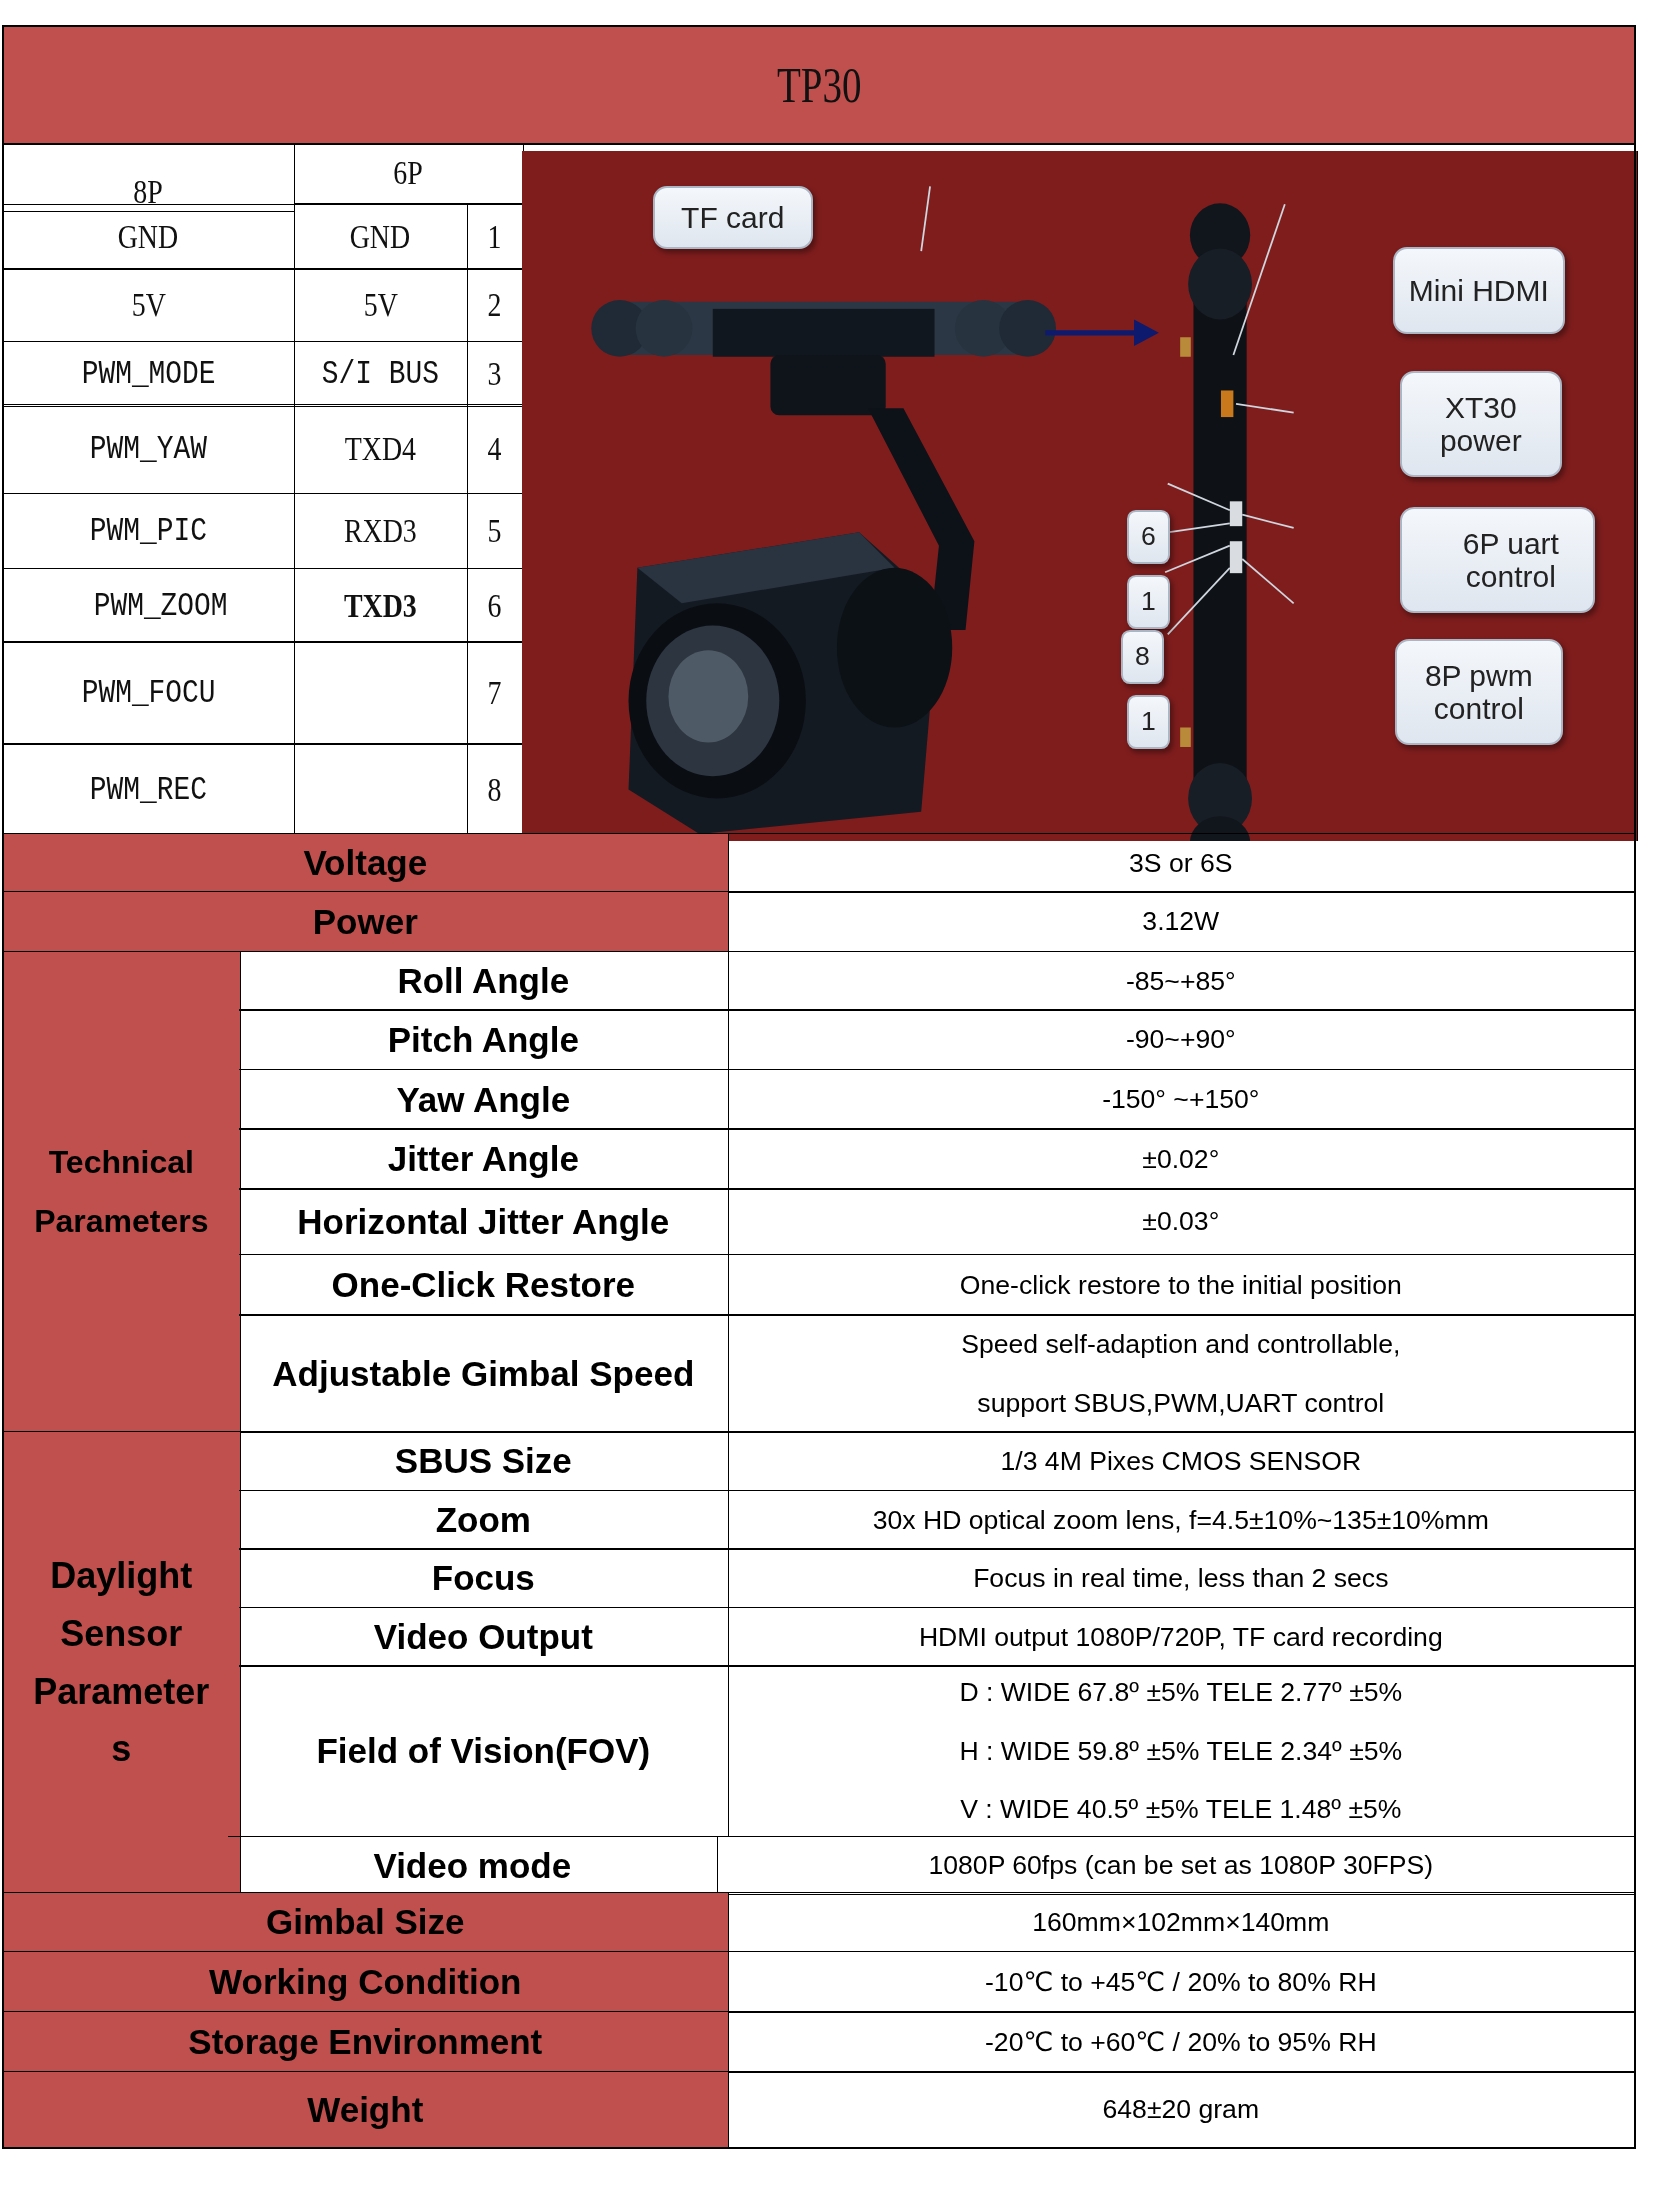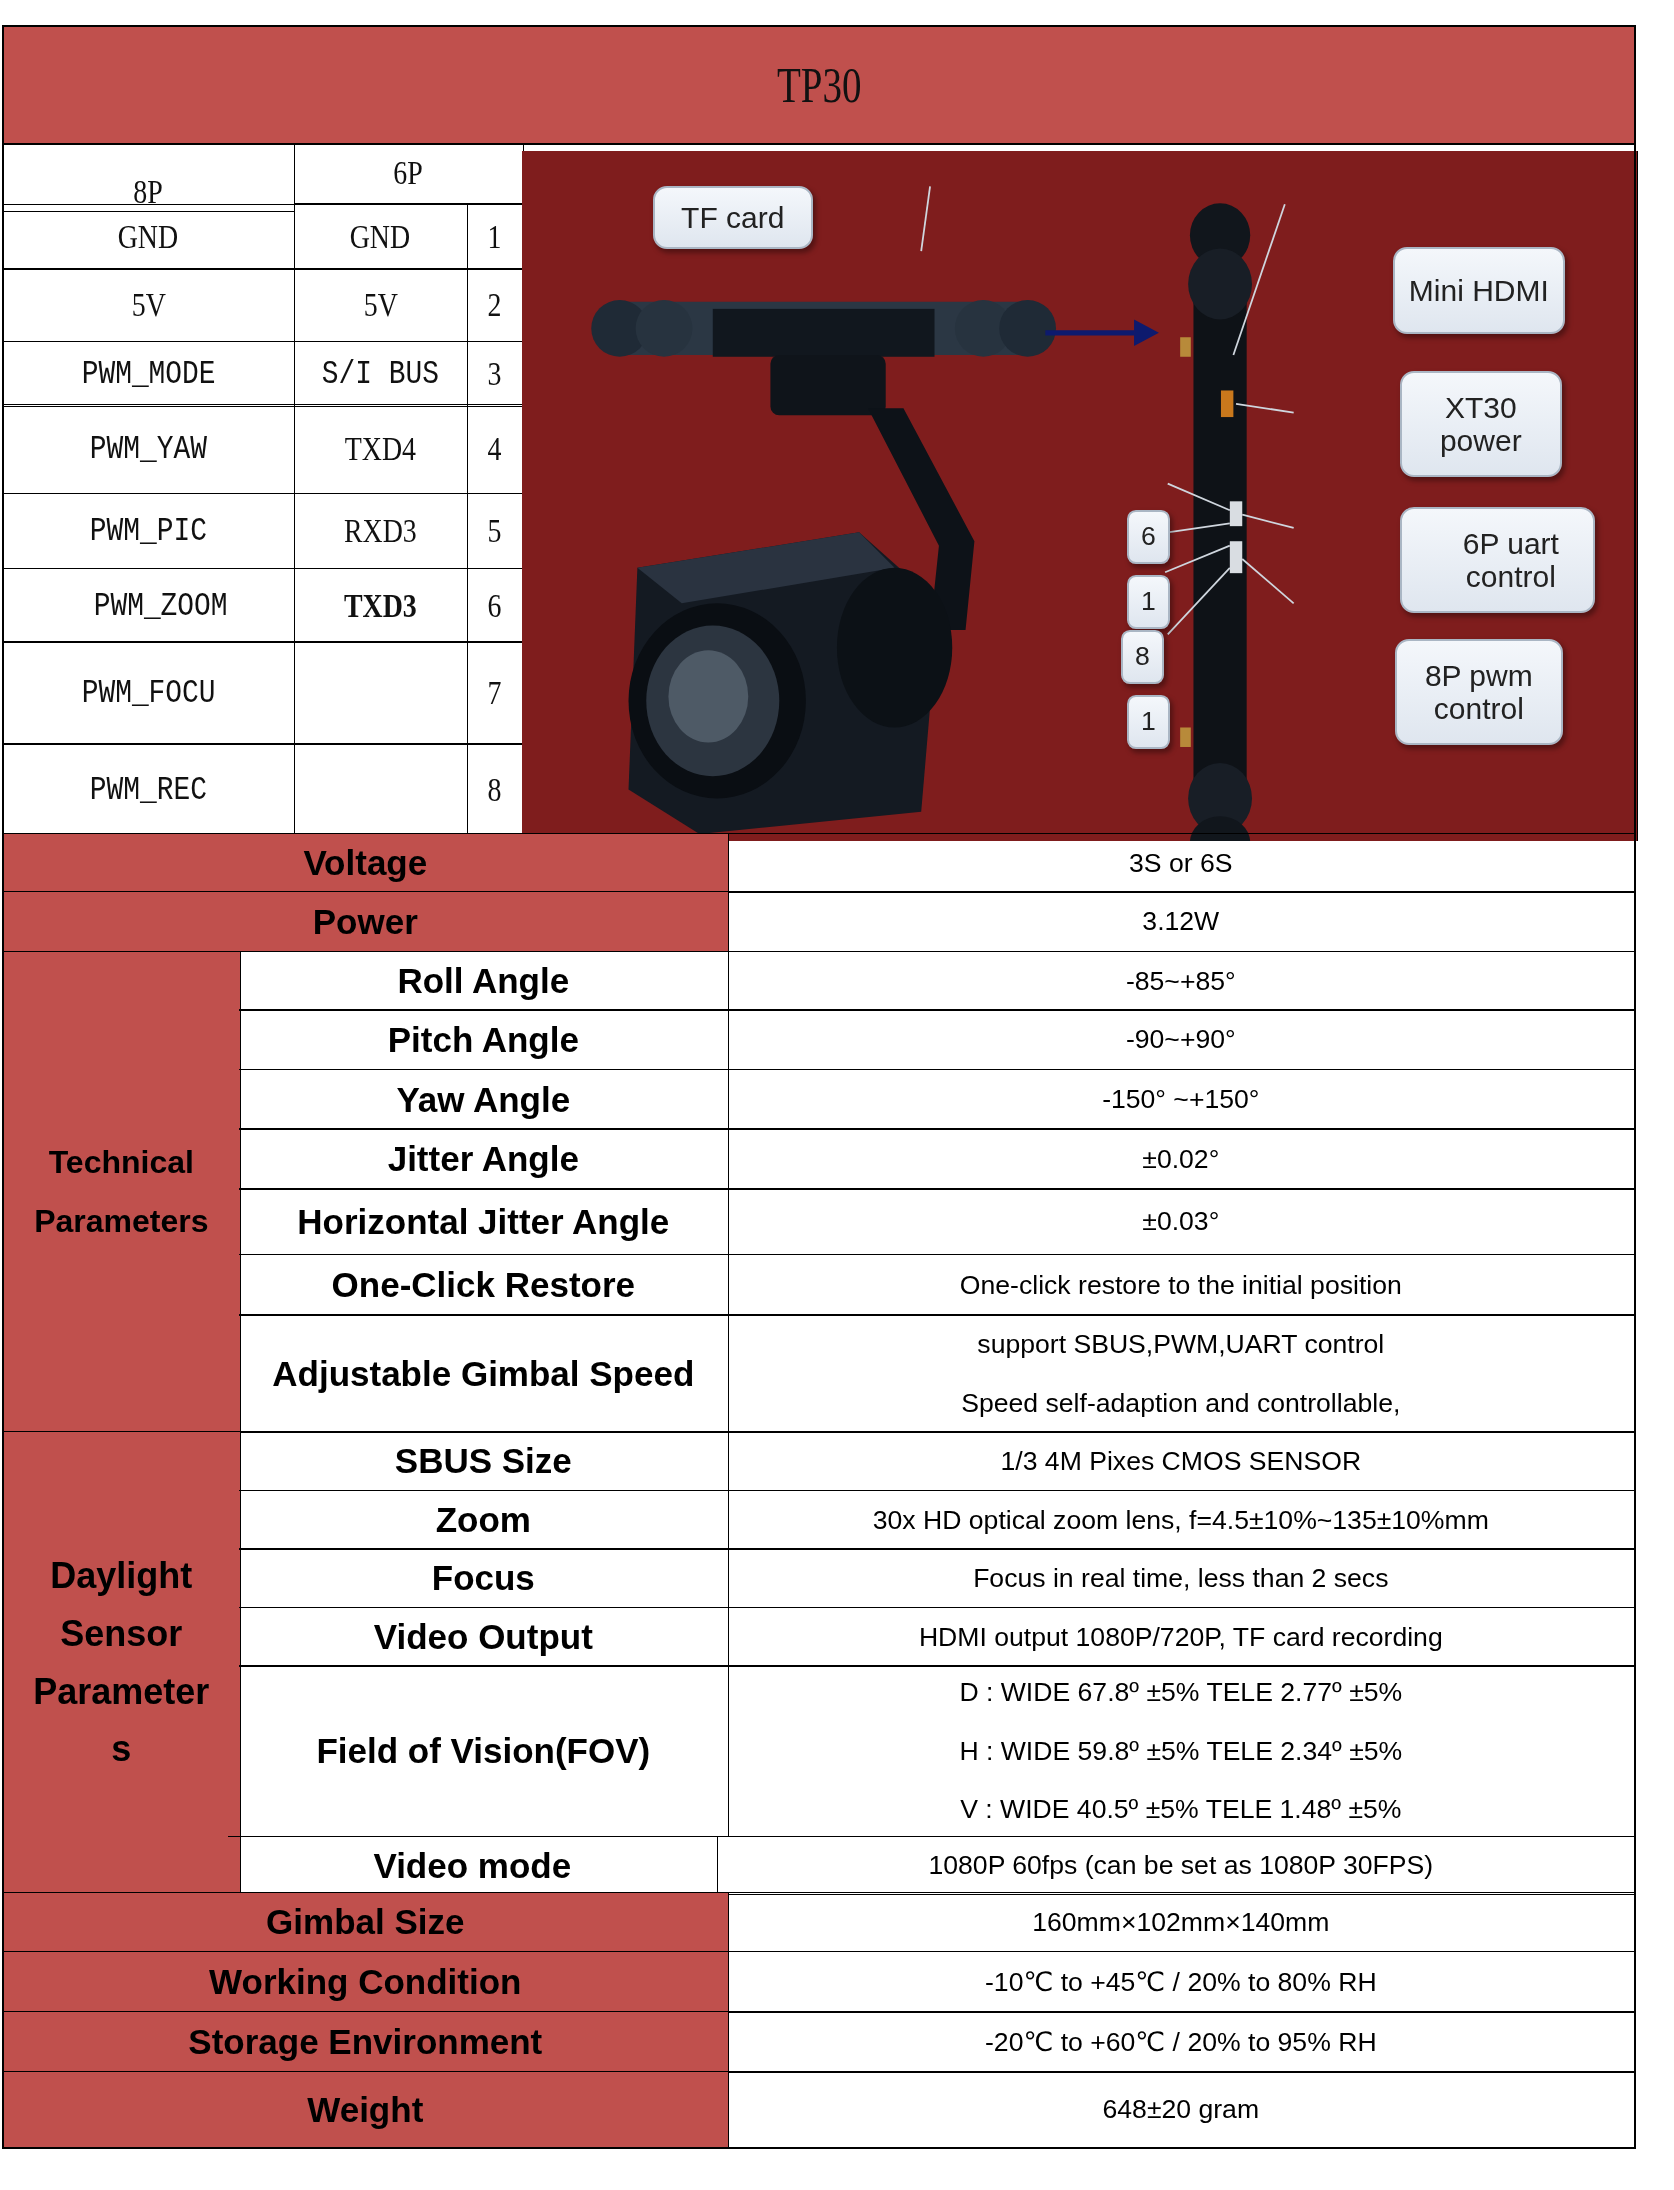--- a/index.html
+++ b/index.html
@@ -248,22 +248,22 @@
       <div class="abs cell b" style="left:237px;top:1229px;width:490px;height:62px;border-left:none;">
           <span class="sans lbl">One-Click Restore</span>
       </div>
       <div class="abs cell b" style="left:725px;top:1229px;width:909px;height:62px;border-left:none;">
             <span class="sans val">One-click restore to the initial position</span>
       </div>
       <div class="abs cell b" style="left:237px;top:1289px;width:490px;height:119px;border-left:none;">
           <span class="sans lbl">Adjustable Gimbal Speed</span>
       </div>
       <div class="abs cell b multi" style="left:725px;top:1289px;width:909px;height:119px;border-left:none;line-height:2.2;">
+            <span class="sans val">Speed self-adaption and controllable,</span>
             <span class="sans val">support SBUS,PWM,UART control</span>
-            <span class="sans val">Speed self-adaption and controllable,</span>
       </div>
       <div class="abs cell red b multi" style="left:0px;top:1406px;width:239px;height:463px;">
         <span class="sans grp2">Daylight</span>
         <span class="sans grp2">Sensor</span>
         <span class="sans grp2">Parameter</span>
         <span class="sans grp2">s</span>
       </div>
       <div class="abs cell b" style="left:237px;top:1406px;width:490px;height:60px;border-left:none;">
           <span class="sans lbl">SBUS Size</span>
       </div>

